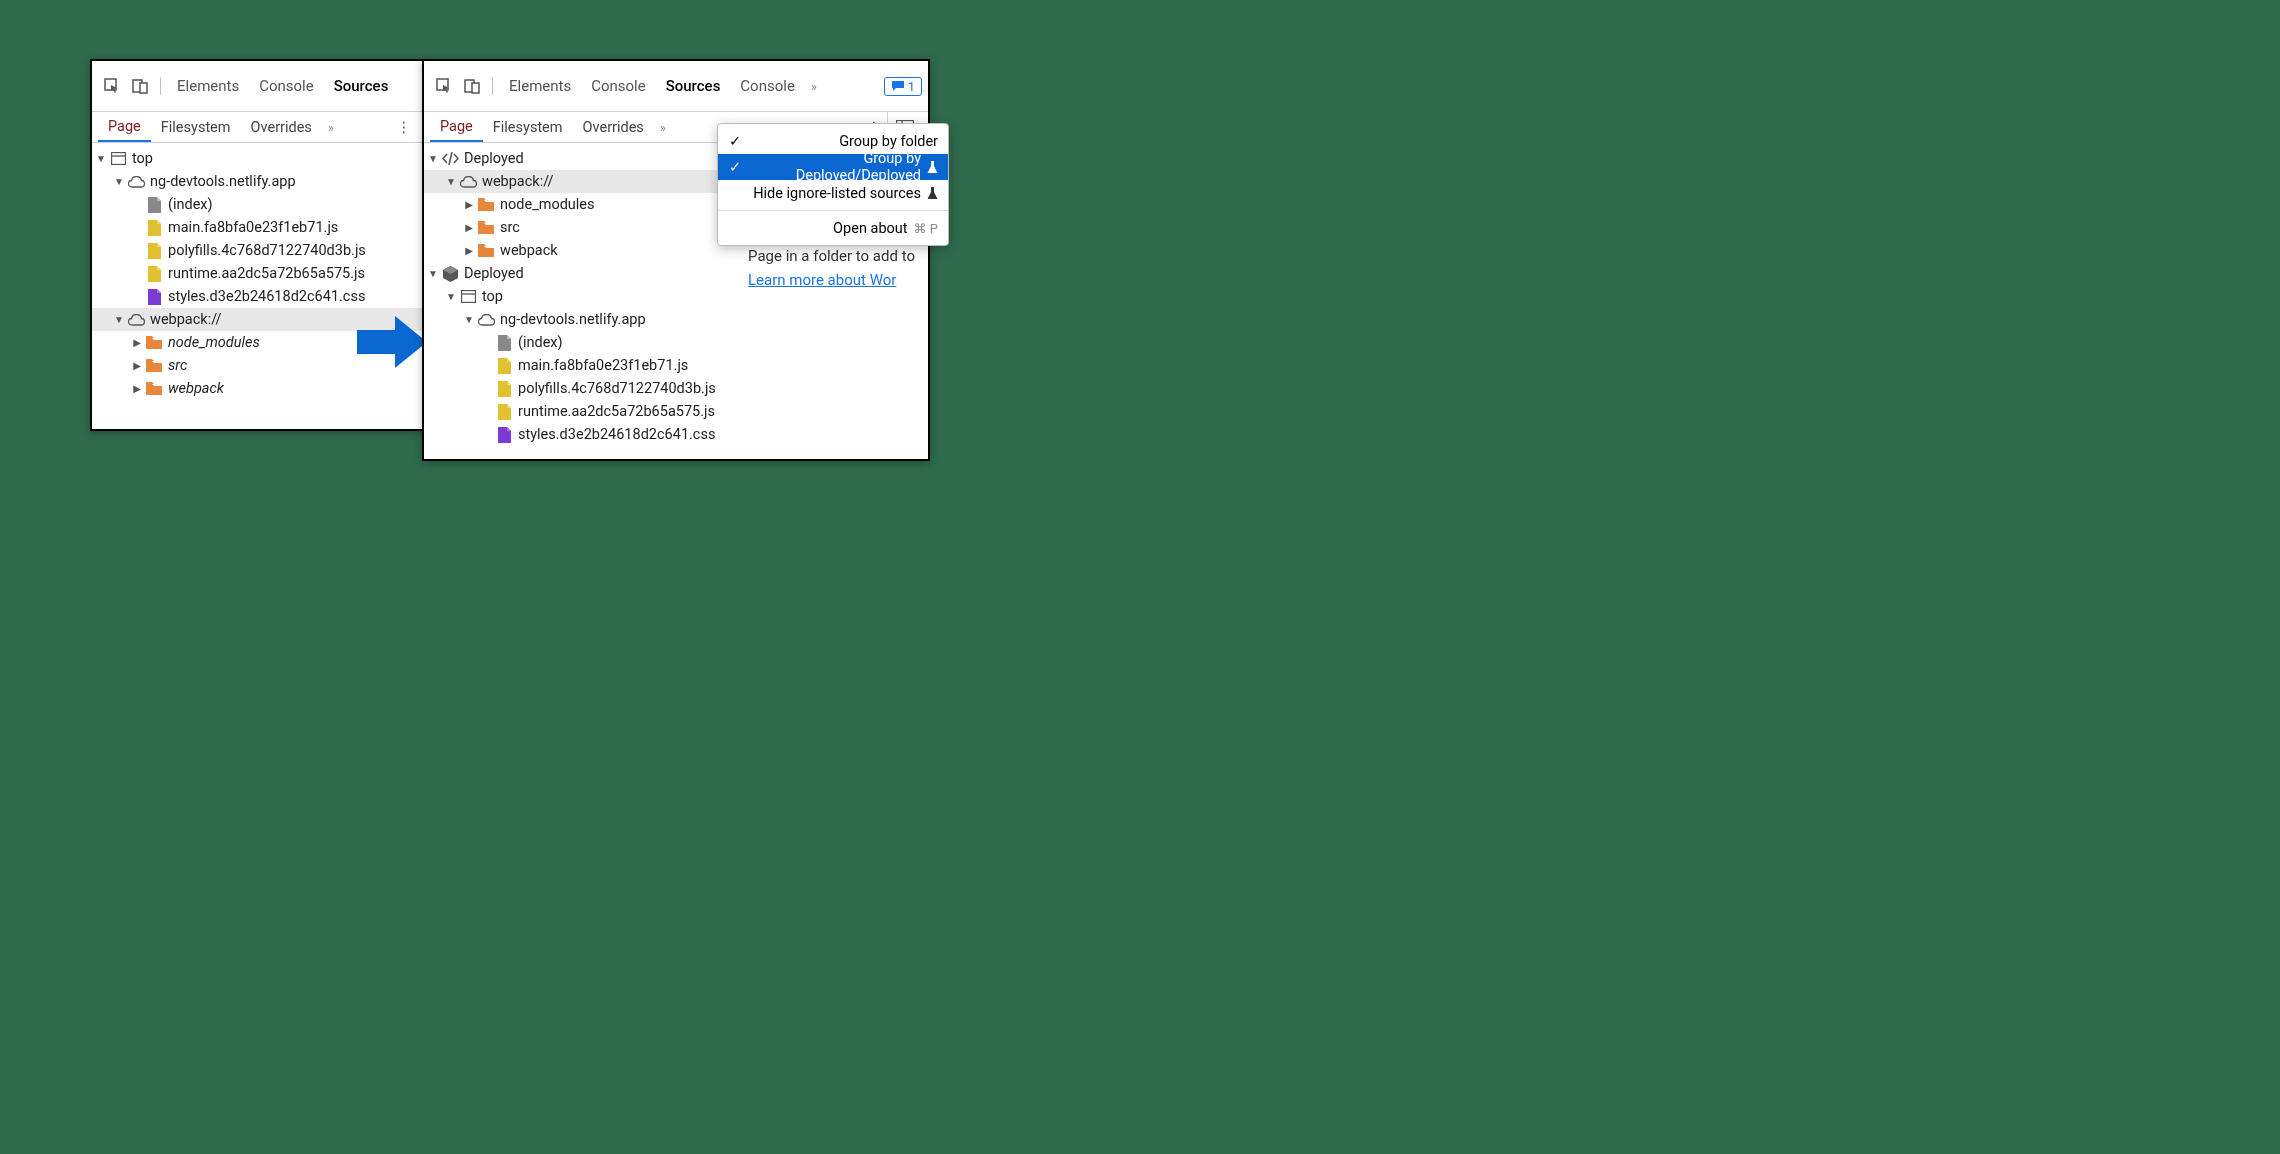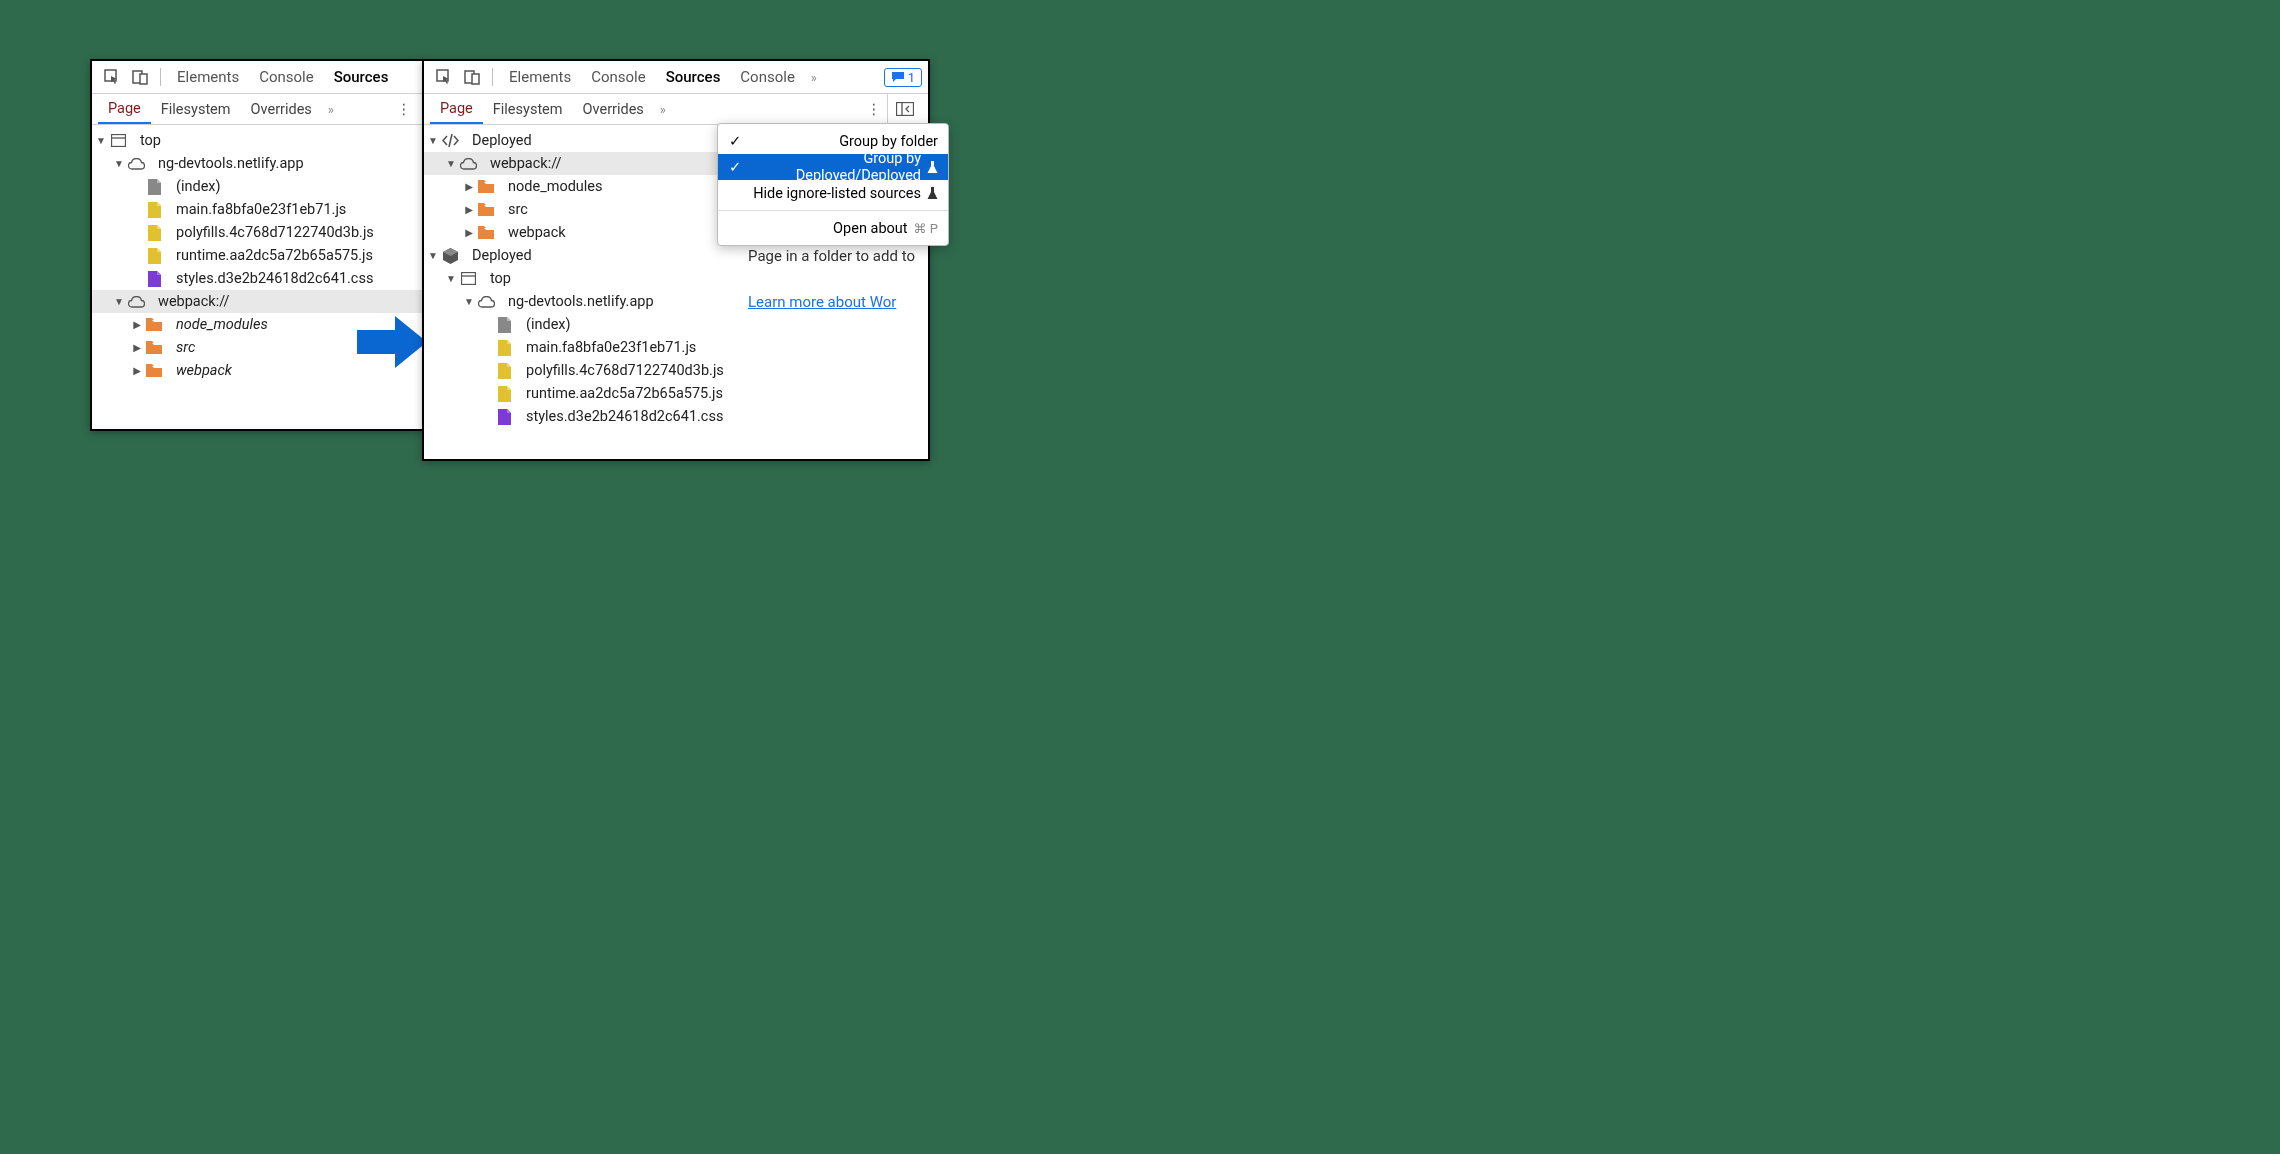--- a/index.html
+++ b/index.html
@@ -1,51 +1,51 @@
 <!DOCTYPE html>
 <html><head>
 <meta charset="utf-8">
 <style>
 * { margin: 0; padding: 0; box-sizing: border-box; font-family: -apple-system, BlinkMacSystemFont, "Segoe UI", Roboto, sans-serif; }
 body { background: #2f6a4d; width: 1520px; height: 771px; position: relative; }
 .panel { background: #fff; border: 2px solid #000; position: absolute; box-shadow: 0 2px 8px rgba(0,0,0,0.3); }
 .panel-left { left: 90px; top: 59px; width: 335px; height: 372px; }
 .panel-right { left: 422px; top: 59px; width: 508px; height: 402px; }
-.toolbar { height: 33px; border-bottom: 1px solid #d0d0d0; display: flex; align-items: center; padding: 16px 6px; }
+.toolbar { height: 51px; border-bottom: 1px solid #d0d0d0; display: flex; align-items: center; padding: 16px 6px; }
 .toolbar-icon { width: 20px; height: 20px; margin: 0 4px; display: flex; align-items: center; justify-content: center; cursor: pointer; }
 .toolbar-sep { width: 1px; height: 18px; background: #c0c0c0; margin: 0 6px; }
 .tabs-main { display: flex; font-size: 15px; color: #555; height: 100%; align-items: center; }
 .tab-main { padding: 0 10px; height: 100%; display: flex; align-items: center; cursor: pointer; }
 .tab-main.active { color: #000; font-weight: 500; }
 .chevrons { margin-left: 6px; color: #888; font-size: 13px; cursor: pointer; }
 .badge-btn { margin-left: auto; border: 1px solid #1a73e8; border-radius: 3px; padding: 1px 6px; display: flex; align-items: center; gap: 3px; color: #1a73e8; cursor: pointer; font-size: 13px; }
 .subtabs { height: 31px; border-bottom: 1px solid #d0d0d0; display: flex; align-items: center; padding: 0 6px; font-size: 14.5px; color: #444; }
 .subtab { padding: 0 10px; height: 100%; display: flex; align-items: center; cursor: pointer; }
 .subtab.active { color: #7f1d1d; border-bottom: 2px solid #1a73e8; }
 .kebab { margin-left: auto; padding: 0 6px; cursor: pointer; color: #555; }
 .panel-right .subtabs { position: relative; }
 .panel-right-extra { border-left: 1px solid #d0d0d0; padding: 0 8px; height: 100%; display: flex; align-items: center; }
 .tree { padding: 4px 0; font-size: 14.5px; color: #222; overflow: hidden; }
 .tree-row { display: flex; align-items: center; height: 23px; cursor: pointer; white-space: nowrap; }
 .tree-row.expanded-hl { background: #e8e8e8; }
 .caret { width: 10px; font-size: 10px; color: #555; text-align: center; flex-shrink: 0; }
 .icon-slot { width: 18px; height: 18px; display: flex; align-items: center; justify-content: center; margin: 0 3px; flex-shrink: 0; }
-.tree-label { margin-left: 10px; }
+.tree-label { margin-left: 2px; }
 .italic { font-style: italic; }
 .context-menu { position: absolute; background: #fff; border: 1px solid #bbb; box-shadow: 0 3px 12px rgba(0,0,0,0.25); border-radius: 4px; width: 232px; padding: 4px 0; font-size: 14.5px; z-index: 100; }
 .menu-item { height: 26px; display: flex; align-items: center; padding: 0 10px; cursor: pointer; gap: 6px; }
 .menu-item.highlighted { background: #0a67d1; color: #fff; }
 .menu-check { width: 14px; text-align: center; }
 .menu-label { flex: 1; text-align: right; }
 .menu-flask { font-size: 13px; }
 .menu-sep { height: 1px; background: #ddd; margin: 4px 0; }
 .menu-shortcut { color: #888; font-size: 13px; }
 .arrow-big { position: absolute; left: 357px; top: 316px; }
 .right-content { position: absolute; left: 748px; top: 230px; font-size: 15px; color: #333; width: 180px; }
-.right-content .link { color: #1a73e8; text-decoration: underline; cursor: pointer; margin-top: 28px; display: inline-block; }
+.right-content .link { color: #1a73e8; text-decoration: underline; cursor: pointer; margin-top: 6px; display: inline-block; }
 svg { display: block; }
 </style>
 </head>
 <body>
 
 <div class="panel panel-left">
   <div class="toolbar">
     <div class="toolbar-icon">
         <svg width="18" height="18" viewBox="0 0 18 18">
           <rect x="2" y="2" width="11" height="11" fill="none" stroke="#555" stroke-width="1.5"></rect>

